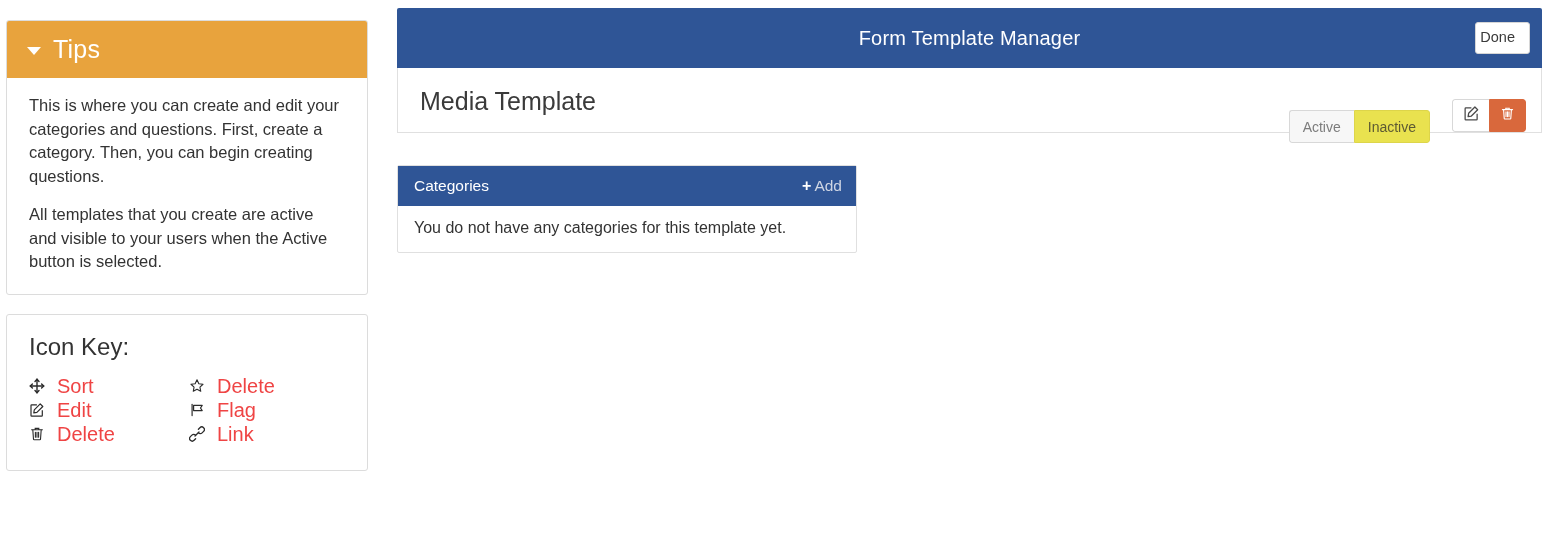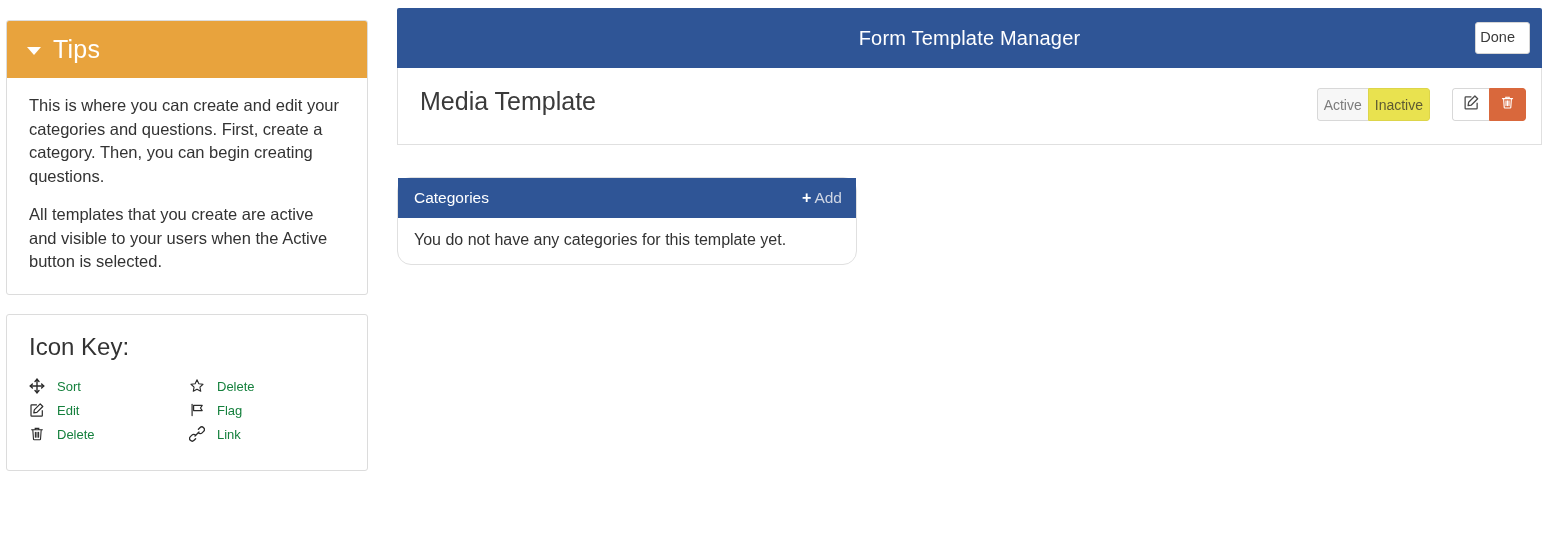--- a/index.html
+++ b/index.html
@@ -81,22 +81,22 @@
   }
   #iconkey-grid {
     display: grid;
     grid-template-columns: 160px 1fr;
     row-gap: 1px;
   }
   .key-item {
     display: flex;
     align-items: center;
     height: 23px;
-    font-size: 13px;
-    color: #15803d;
+    font-size: 20px;
+    color: #ef4444;
   }
   .key-icon {
     width: 26px;
     flex: 0 0 26px;
     display: flex;
     align-items: center;
     justify-content: flex-start;
     color: #2b2b2b;
   }
   .key-icon svg { display: block; }
@@ -137,21 +137,21 @@
     color: #3a3a3a;
     font-family: "Liberation Sans", sans-serif;
     cursor: pointer;
     line-height: 1;
   }
 
   #template-card {
     background: #ffffff;
     border: 1px solid #e0e0e0;
     border-top: none;
-    height: 77px;
+    height: 65px;
     position: relative;
     box-sizing: border-box;
   }
   #template-name {
     position: absolute;
     left: 22px;
     top: 19px;
     font-size: 25px;
     color: #3a3a3a;
     font-weight: normal;
@@ -164,27 +164,28 @@
     display: flex;
     align-items: center;
   }
   .btn-group {
     display: flex;
     border-radius: 3px;
     overflow: hidden;
   }
   .state-btn {
     font-size: 14px;
-    padding: 0 6px;
+    padding: 0 13px;
     height: 33px;
     line-height: 33px;
     border: 1px solid #d8d8d8;
     box-sizing: border-box;
     cursor: pointer;
     font-family: "Liberation Sans", sans-serif;
+    margin-top: 22px;
   }
   #state-active {
     background: #f7f7f7;
     color: #7c7c7c;
     border-right: none;
     border-radius: 3px 0 0 3px;
   }
   #state-inactive {
     background: #e9e24f;
     color: #5d5a33;
@@ -219,21 +220,21 @@
     border: 1px solid #d9683c;
     border-radius: 0 3px 3px 0;
     color: #ffffff;
   }
 
   
   #categories-panel {
     width: 460px;
     margin-top: 32px;
     border: 1px solid #e0e0e0;
-    border-radius: 14px;
+    border-radius: 2px;
     box-sizing: border-box;
     background: #ffffff;
   }
   #categories-header {
     background: #2f5596;
     height: 40px;
     display: flex;
     align-items: center;
     justify-content: space-between;
     padding: 0 14px 0 16px;

